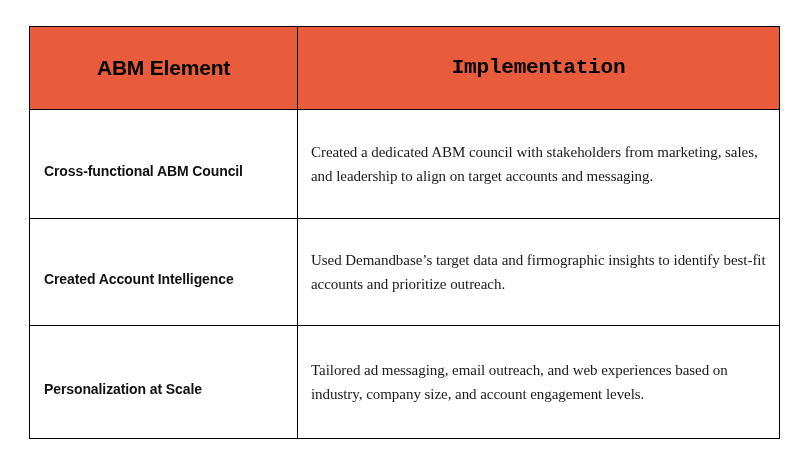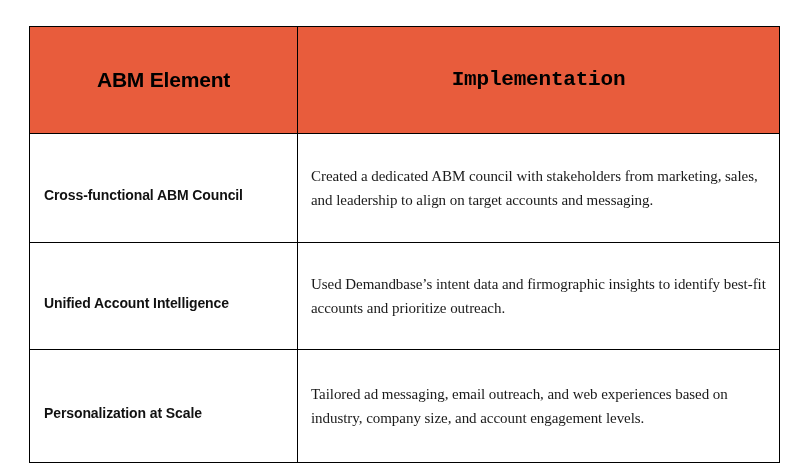--- a/index.html
+++ b/index.html
@@ -33,21 +33,21 @@
     table-layout: fixed;
     background: #ffffff;
   }
   table.abm-table col.col-element { width: 268px; }
   table.abm-table col.col-impl    { width: 482px; }
 
   table.abm-table th,
   table.abm-table td {
     border: 1px solid #000000;
     vertical-align: middle;
-    padding: 12px;
+    padding: 0;
   }
 
   
   thead th {
     background: #E85C3C;
     height: 82px;
     text-align: center;
     color: #000000;
     font-weight: bold;
     font-size: 21px;
@@ -96,22 +96,22 @@
           <th class="th-element">ABM Element</th>
           <th class="th-impl">Implementation</th>
         </tr>
       </thead>
       <tbody>
         <tr class="row-1">
           <td class="cell-element">Cross-functional ABM Council</td>
           <td class="cell-impl">Created a dedicated ABM council with stakeholders from marketing, sales, and leadership to align on target accounts and messaging.</td>
         </tr>
         <tr class="row-2">
-          <td class="cell-element">Unified Account Intelligence</td>
-          <td class="cell-impl">Used Demandbase’s intent data and firmographic insights to identify best-fit accounts and prioritize outreach.</td>
+          <td class="cell-element">Created Account Intelligence</td>
+          <td class="cell-impl">Used Demandbase’s target data and firmographic insights to identify best-fit accounts and prioritize outreach.</td>
         </tr>
         <tr class="row-4">
           <td class="cell-element">Personalization at Scale</td>
           <td class="cell-impl">Tailored ad messaging, email outreach, and web experiences based on industry, company size, and account engagement levels.</td>
         </tr>
       </tbody>
     </table>
   </div>
 </div>
 

